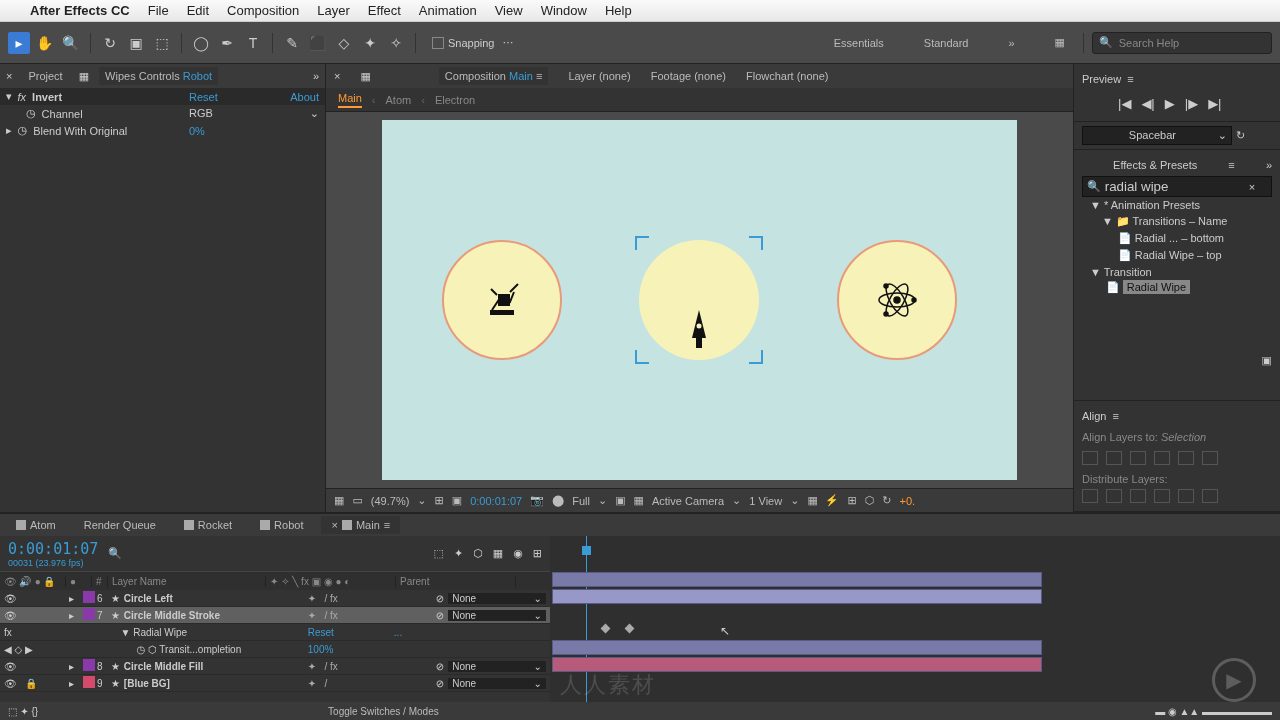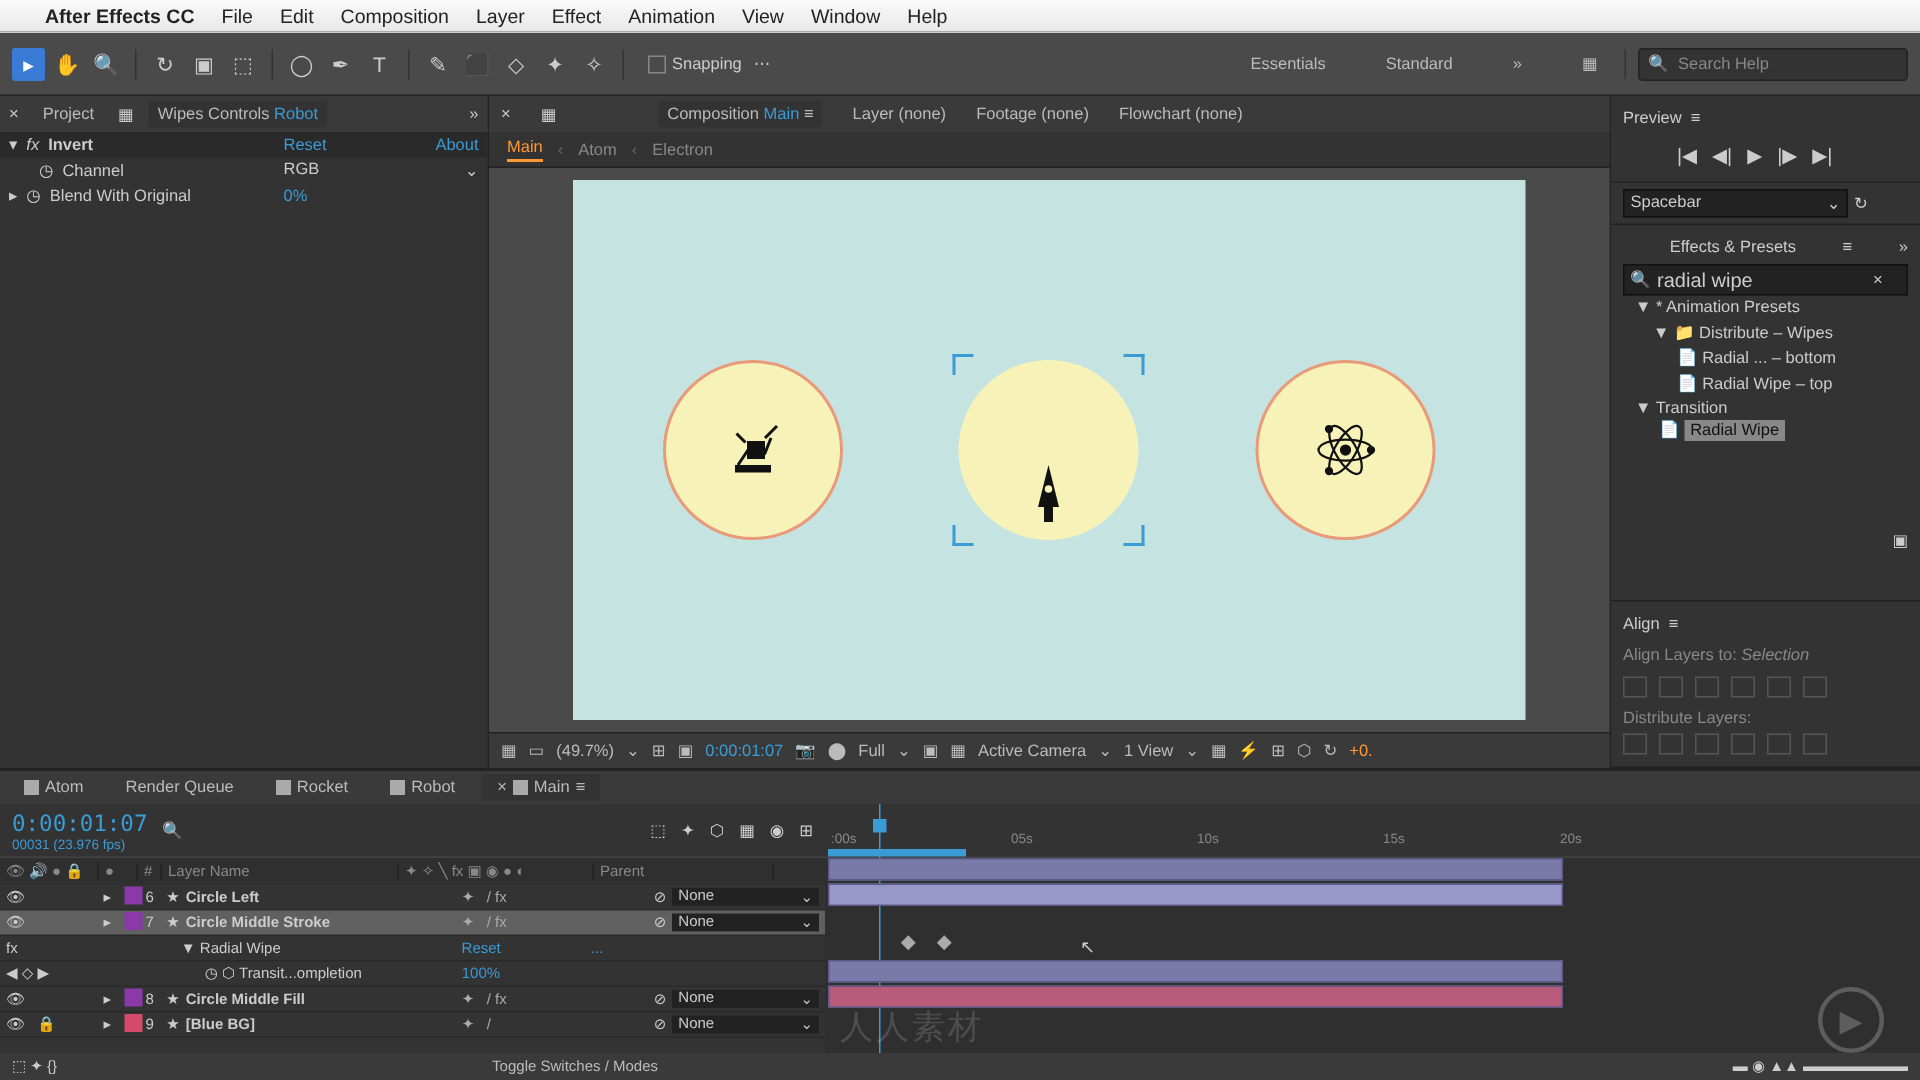--- a/index.html
+++ b/index.html
@@ -59,21 +59,21 @@
 .sel-bracket .br{bottom:0;right:0;border-left:none;border-top:none;}
 .center-status { height: 24px; background: #3a3a3a; display: flex; align-items: center; padding: 0 8px; gap: 8px; font-size: 11px; border-top:1px solid #222; }
 .center-status .sm { color:#bbb; }
 .orange { color:#ff9933; }
 
 
 .right-panel { width: 206px; background: #333; display: flex; flex-direction: column; }
 .rp-section { border-bottom: 1px solid #222; padding: 4px 8px; }
 .rp-head { height: 22px; display: flex; align-items: center; font-size: 11px; color:#ccc; }
 .play-controls { display:flex; gap:10px; align-items:center; padding:6px 0 6px 36px; font-size:13px; }
-.rp-select { background:#222; border:1px solid #111; padding:2px 4px; width:150px; display:inline-block; }
+.rp-select { background:#222; border:1px solid #111; padding:2px 4px; width:150px; display:inline-block;text-align:center; }
 .search-box { background:#222; border:1px solid #111; padding:2px 4px; display:flex; align-items:center; gap:4px; }
 .search-box input { background:transparent; border:none; color:#ccc; width:140px; outline:none; }
 .tree-item { padding:2px 0 2px 8px; }
 .tree-item.sel { background:#888; color:#111; display:inline-block; padding:1px 4px; }
 .align-icons { display:flex; gap:8px; padding:4px 0; opacity:.4; }
 .ai { width:16px; height:14px; border:1px solid #888; }
 
 
 .timeline { height: 208px; background: #333; border-top: 2px solid #222; display:flex; flex-direction:column; }
 .tl-tabs { height:22px; display:flex; align-items:center; background:#3a3a3a; padding:0 6px; gap:8px; }
@@ -313,21 +313,21 @@
           <span>≡</span> 
           <span>»</span>
         </div>
       <div class="search-box">
         <span>🔍</span>
         <input value="radial wipe" style="">
         <span>×</span>
       </div>
       <div style="padding-top:0;">
         <div class="tree-item">▼ * <span>Animation Presets</span></div>
-        <div class="tree-item" style="padding-left:20px">▼ 📁 <span>Distribute – Wipes</span></div>
+        <div class="tree-item" style="padding-left:20px">▼ 📁 <span>Transitions – Name</span></div>
         <div class="tree-item" style="padding-left:36px">📄 <span>Radial ... – bottom</span></div>
         <div class="tree-item" style="padding-left:36px">📄 <span>Radial Wipe – top</span></div>
         <div class="tree-item">▼ <span>Transition</span></div>
         <div style="padding-left:24px"><span>📄 </span><span class="tree-item sel">Radial Wipe</span></div>
       </div>
       <div style="height:60px"></div>
       <div style="text-align:right"><span>▣</span></div>
     </div>
     <div class="rp-section">
       <div class="rp-head">
@@ -449,28 +449,20 @@
             <div style="width:14px">▸</div>
             <div style="width:14px"><span class="colorchip" style="background:#d44a6a;display:inline-block"></span></div>
             <div style="width:14px">9</div>
             <div class="namecol">★ <b>[Blue BG]</b></div>
             <div class="switchcol">✦ &nbsp; / </div>
             <div class="parentcol">⊘<span class="dd">None<span>⌄</span></span></div>
           </div>
         </div>
     </div>
     <div class="tl-right">
-      <div class="ruler">
-        <span class="tick" style="left:4px">:00s</span>
-        <span class="tick" style="left:124px">05s</span>
-        <span class="tick" style="left:248px">10s</span>
-        <span class="tick" style="left:372px">15s</span>
-        <span class="tick" style="left:490px">20s</span>
-        <div style="position:absolute;top:30px;left:2px;height:5px;width:92px;background:#3a9bd5;"></div>
-      </div>
       <div class="playhead"></div>
       <div class="bar" style="top:36px;left:2px;width:490px;"></div>
       <div class="bar" style="top:53px;left:2px;width:490px;background:#9898c8;"></div>
       <div class="kf" style="top:89px;left:52px"></div>
       <div class="kf" style="top:89px;left:76px"></div>
       <div class="bar" style="top:104px;left:2px;width:490px;"></div>
       <div class="bar" style="top:121px;left:2px;width:490px;background:#b85a7a;"></div>
       <div style="position:absolute;left:170px;top:88px;font-size:12px;color:#ccc">↖</div>
     </div>
   </div>

